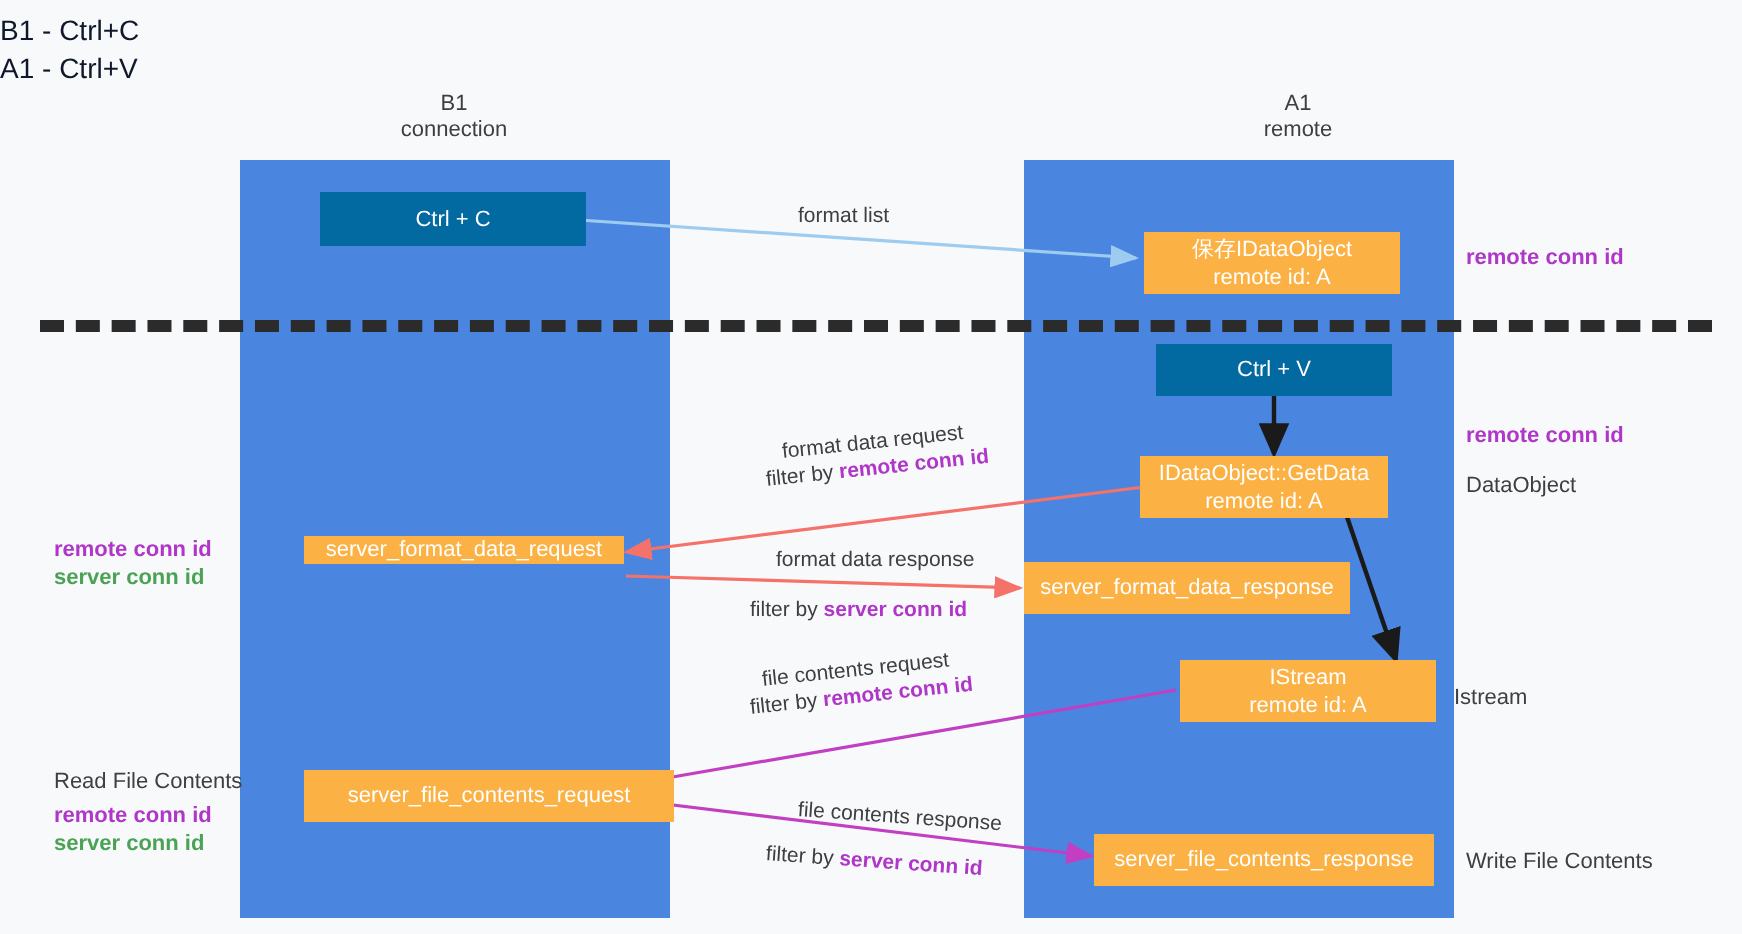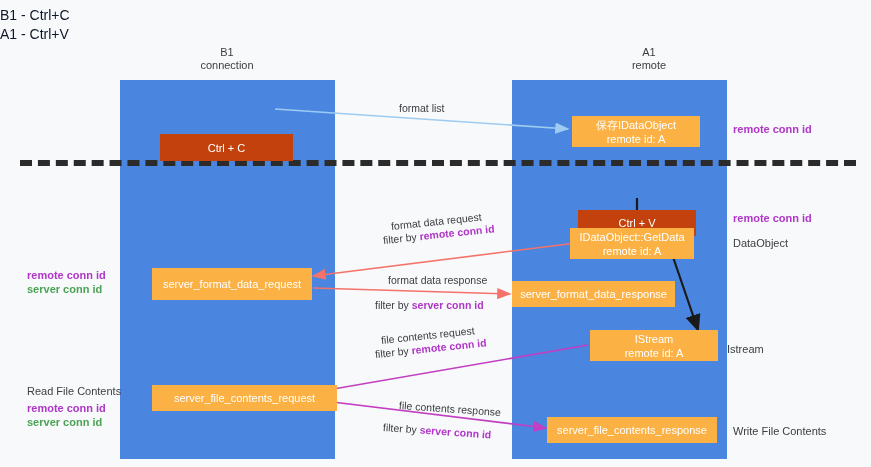--- a/index.html
+++ b/index.html
@@ -42,21 +42,21 @@
     display: flex;
     flex-direction: column;
     align-items: center;
     justify-content: center;
     color: #ffffff;
     font-size: 11px;
     line-height: 14px;
     text-align: center;
     padding: 2px 4px;
   }
-  .node.green { background: #c2410c; margin-top: 38px; }
+  .node.green { background: #0369a1; }
   .node.orange { background: #fbb144; }
   .side-label {
     position: absolute;
     font-size: 11px;
     line-height: 14px;
     color: #3c4043;
     white-space: nowrap;
   }
   .side-label.purple { color: #b036c9; font-weight: bold; }
   .side-label.green { color: #4aa355; font-weight: bold; }
@@ -144,21 +144,21 @@
 
   <div class="node green" style="left:578px; top:172px; width:118px; height:26px;">
     <span>Ctrl + V</span>
   </div>
 
   <div class="node orange" style="left:570px; top:228px; width:124px; height:31px;">
     <span>IDataObject::GetData</span>
     <span>remote id: A</span>
   </div>
 
-  <div class="node orange" style="left:152px; top:268px; width:160px; height:32px;">
+  <div class="node orange" style="left:152px; top:268px; width:160px; height:14px;">
     <span>server_format_data_request</span>
   </div>
 
   <div class="node orange" style="left:512px; top:281px; width:163px; height:26px;">
     <span>server_format_data_response</span>
   </div>
 
   <div class="node orange" style="left:590px; top:330px; width:128px; height:31px;">
     <span>IStream</span>
     <span>remote id: A</span>

